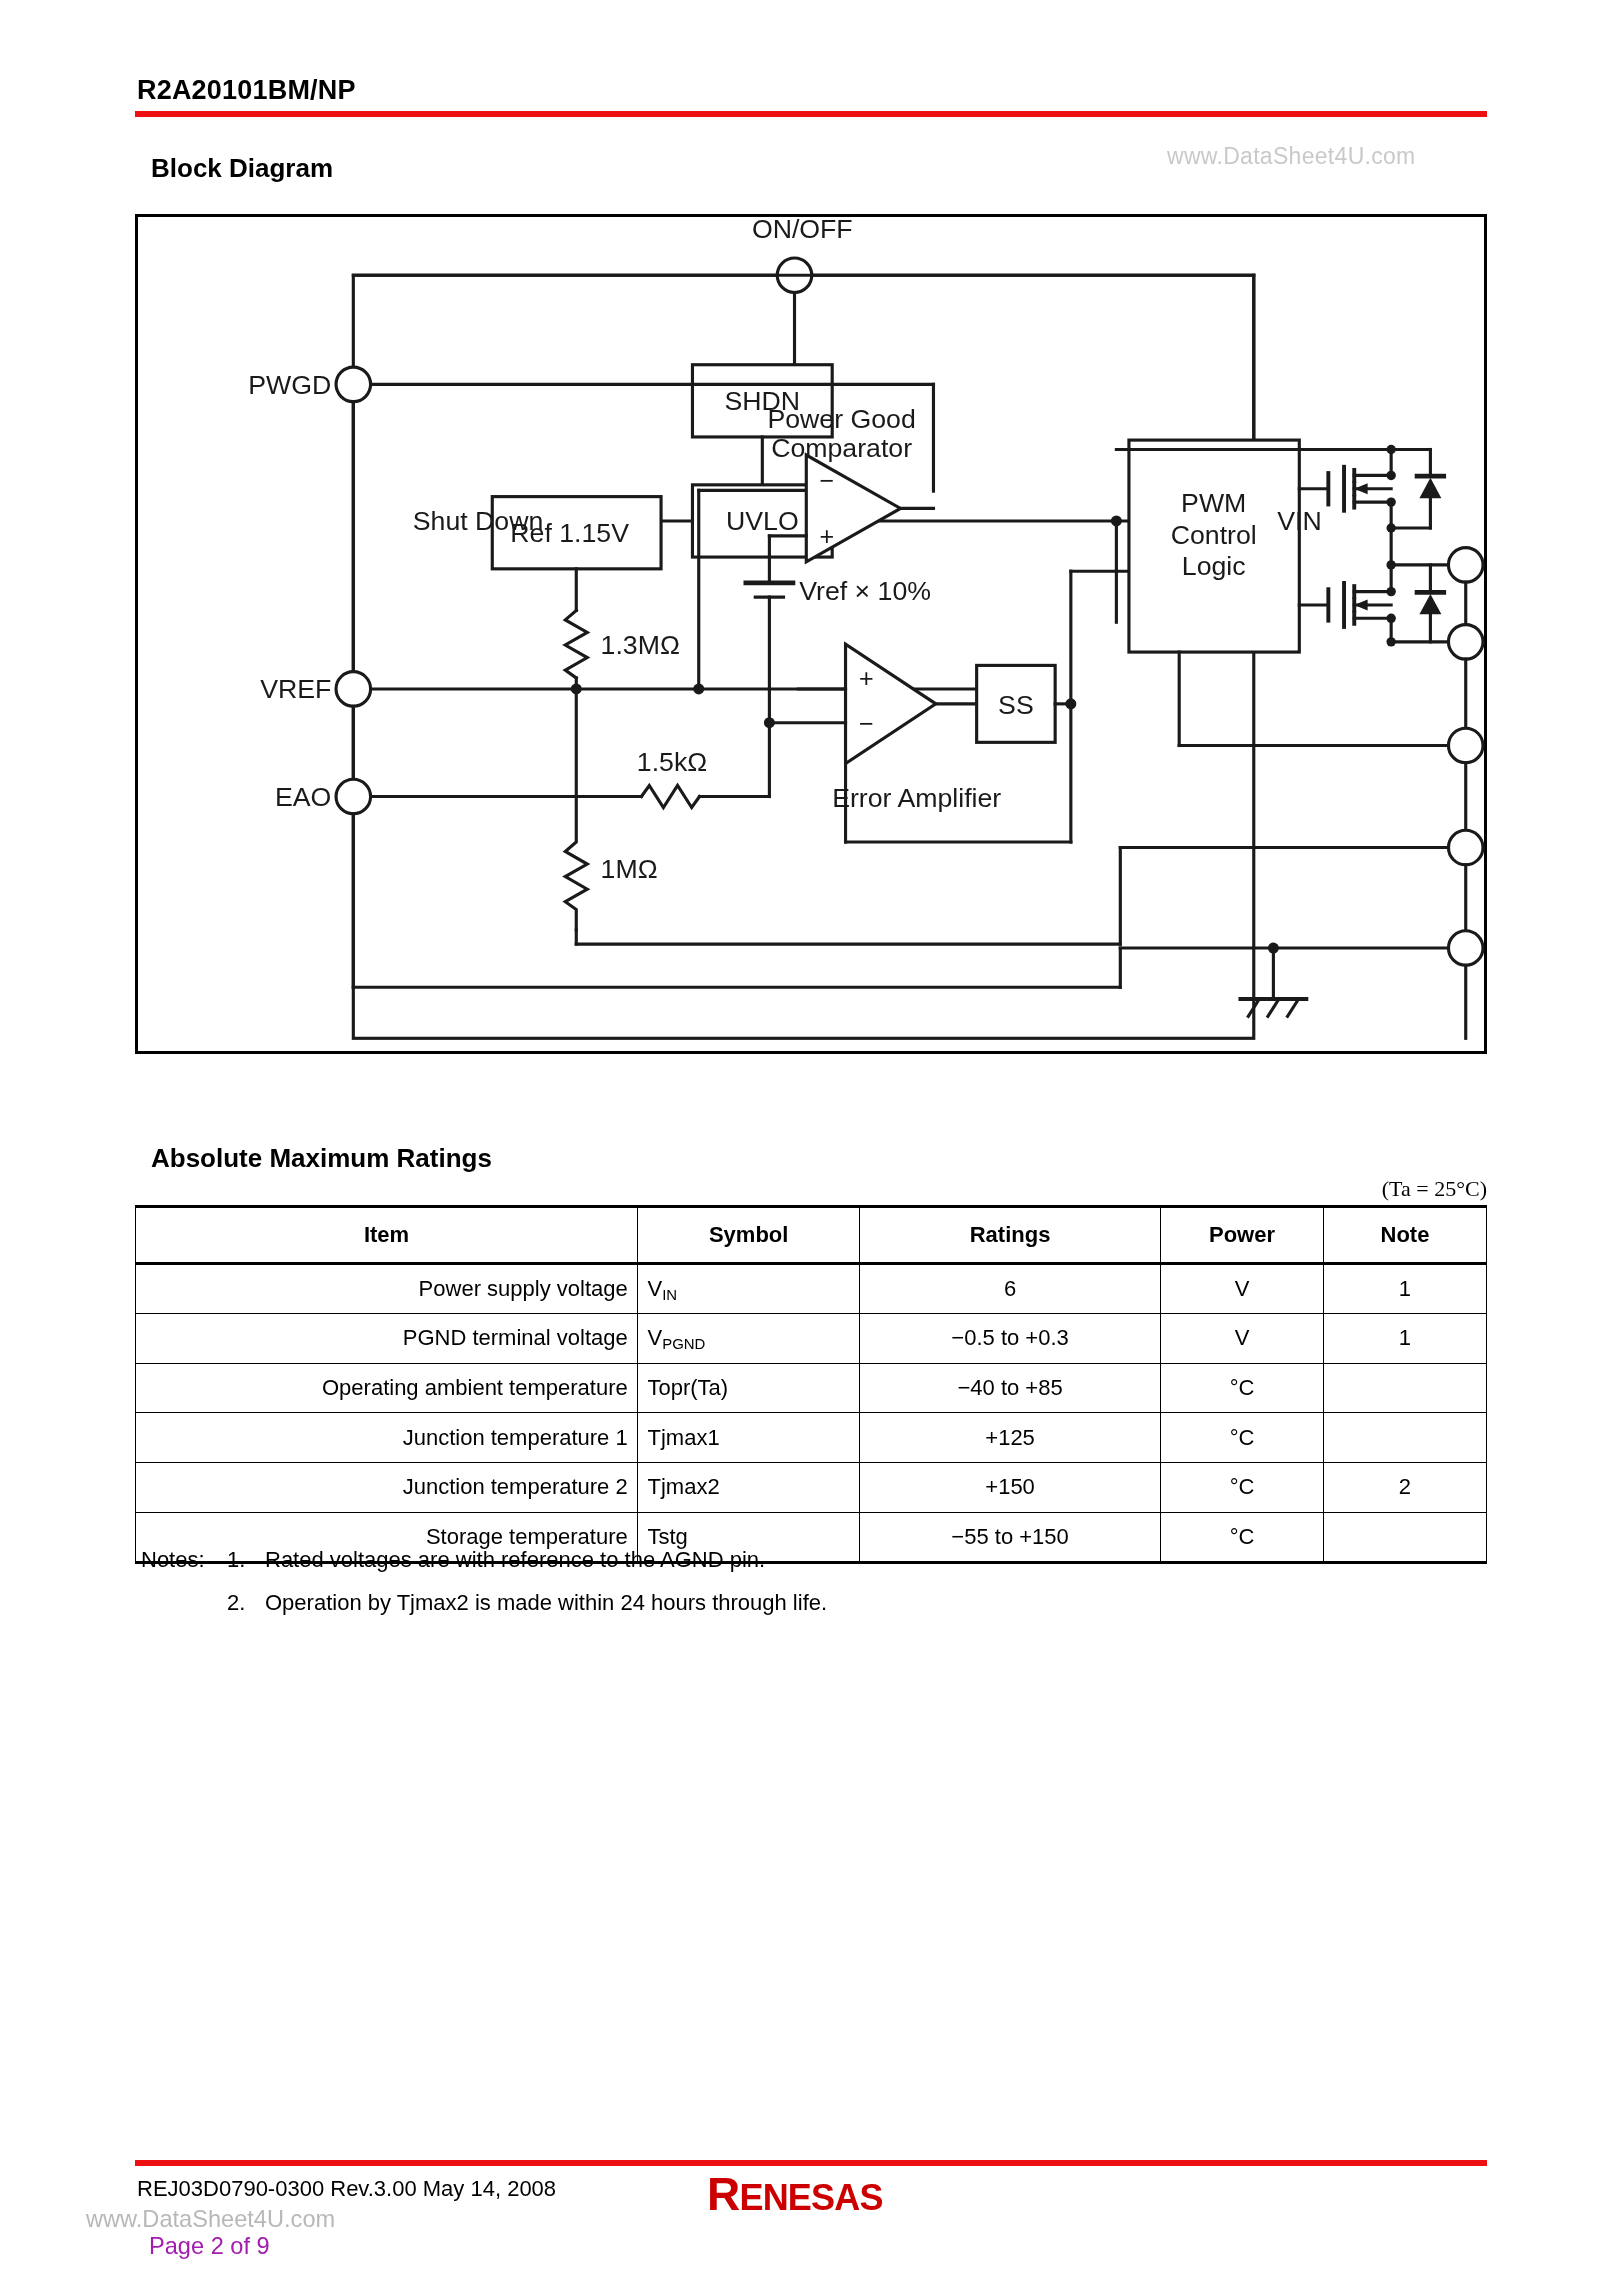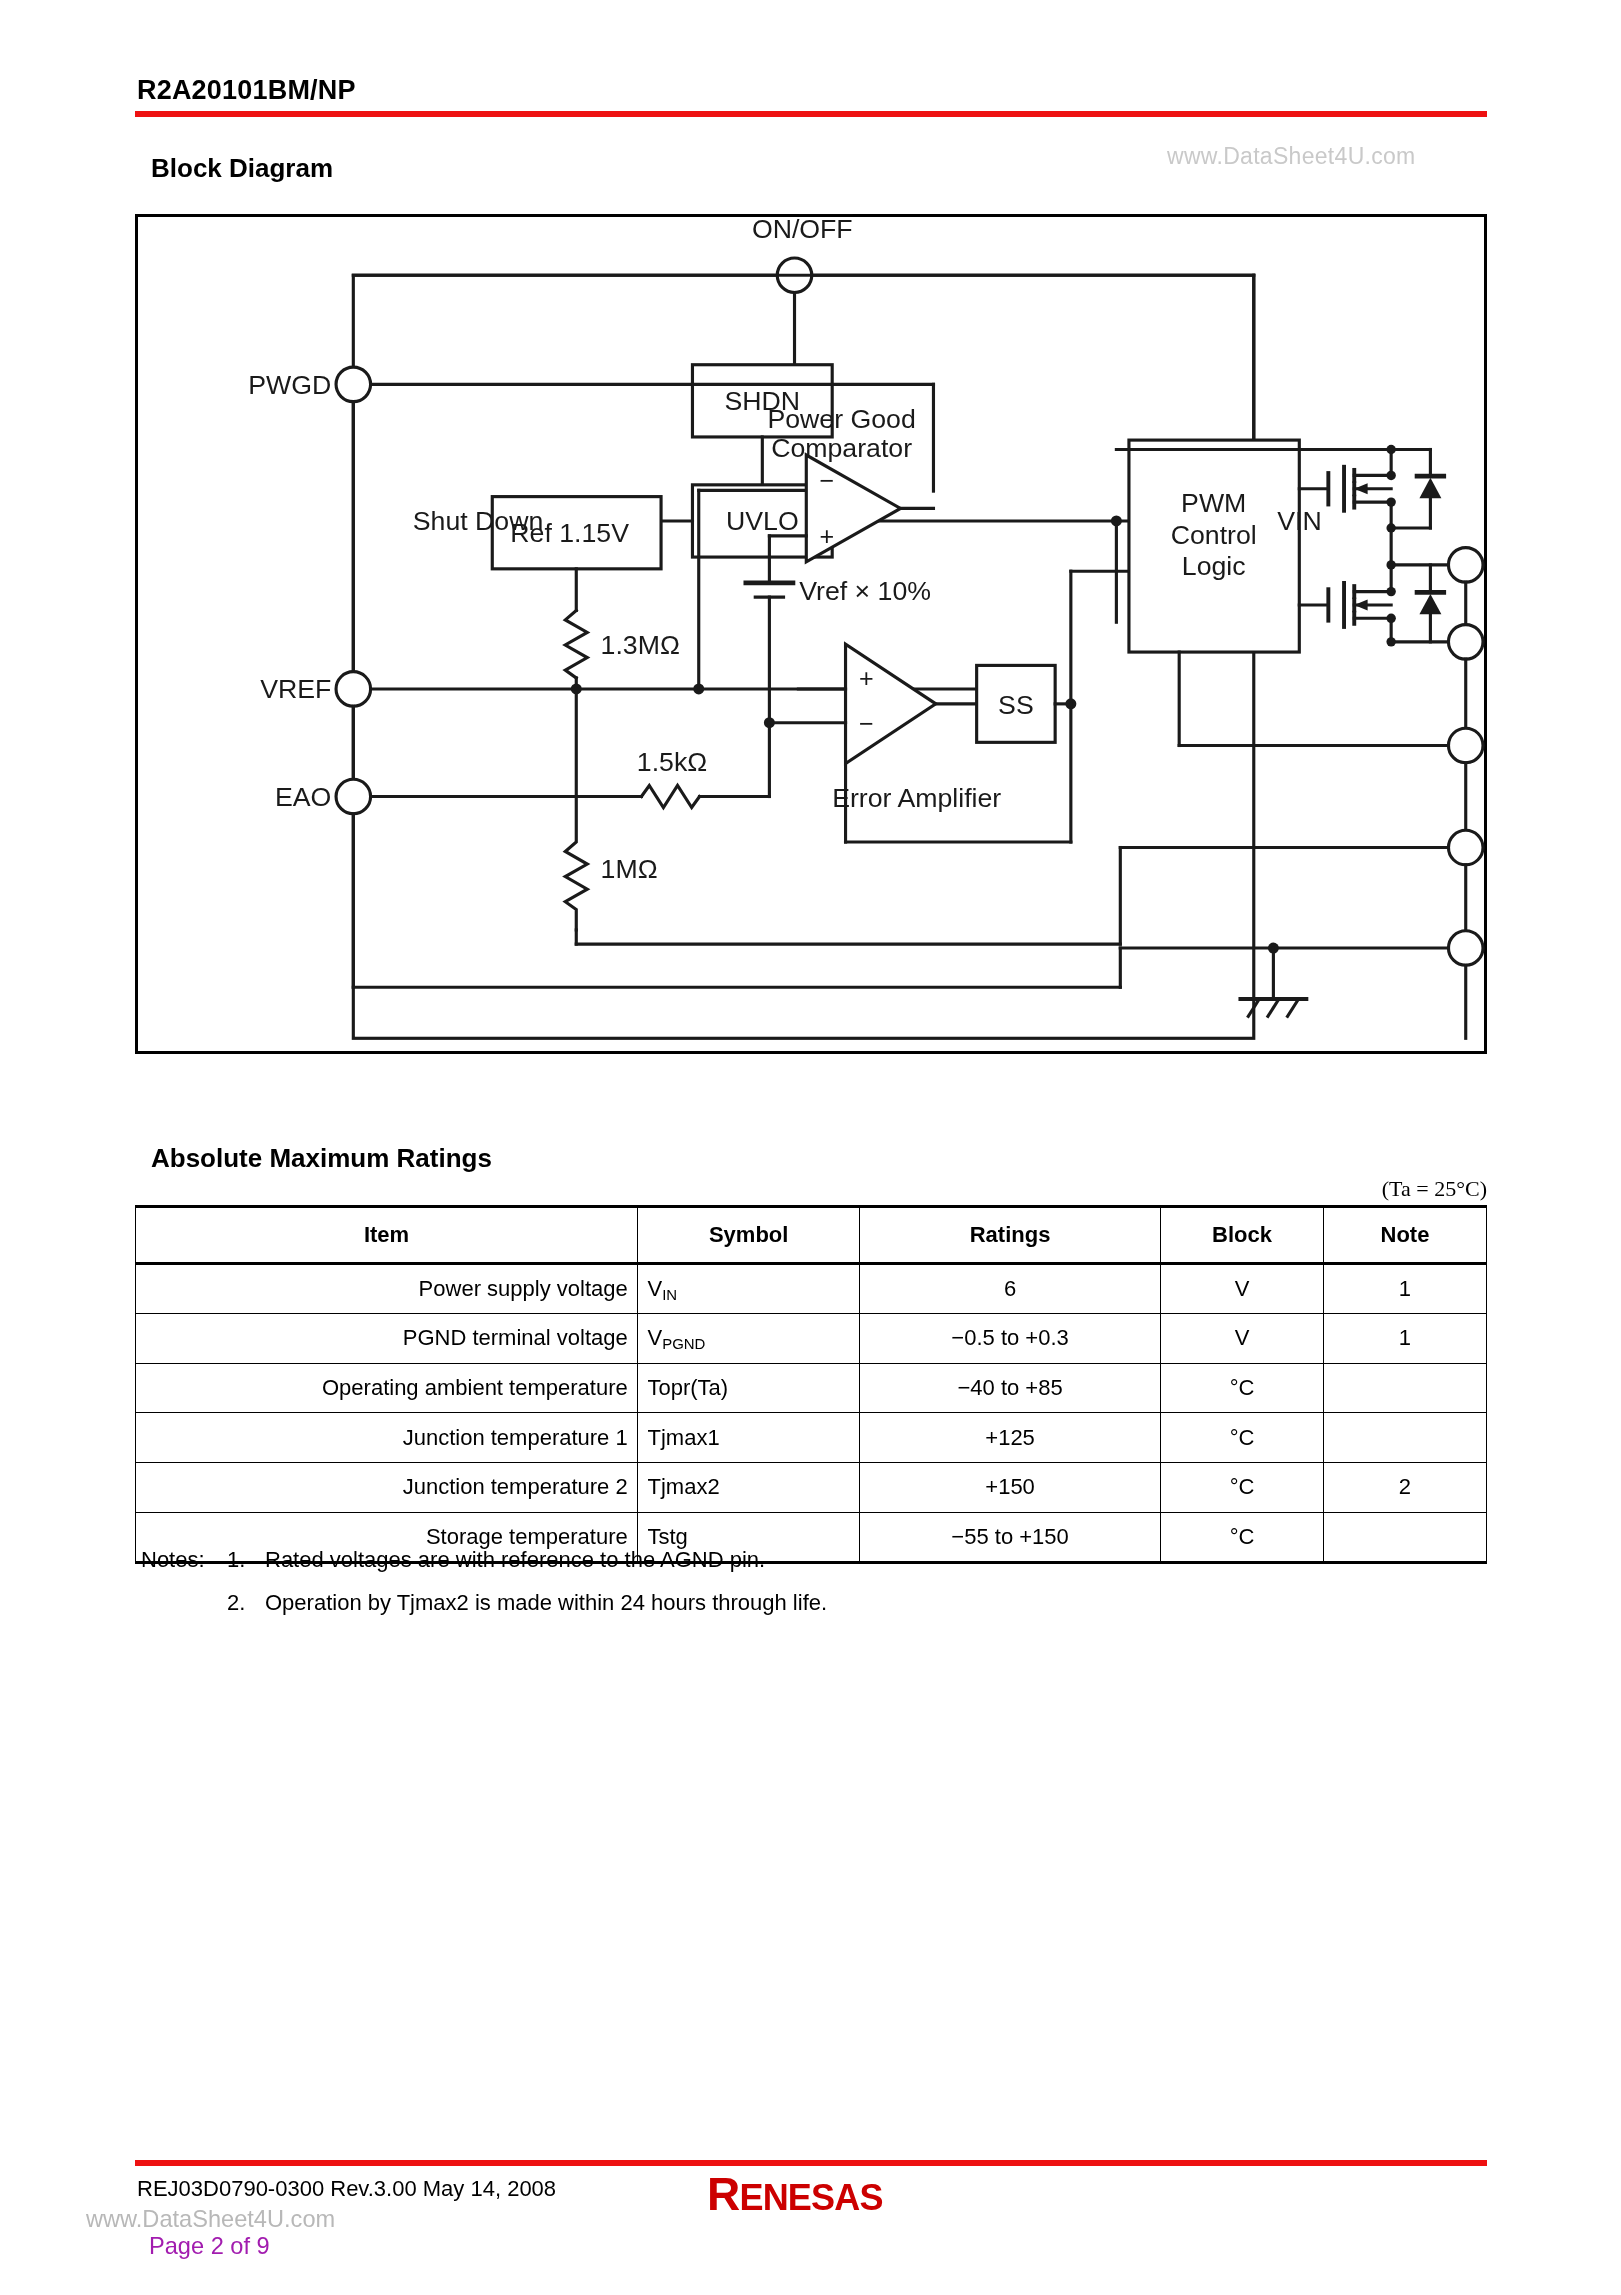--- a/index.html
+++ b/index.html
@@ -312,21 +312,21 @@
         <col class="col-sym">
         <col class="col-rat">
         <col class="col-unit">
         <col class="col-note">
     </colgroup>
     <thead>
       <tr>
         <th>Item</th>
         <th>Symbol</th>
         <th>Ratings</th>
-        <th>Block</th>
+        <th>Power</th>
         <th>Note</th>
       </tr>
     </thead>
     <tbody id="amr-body">
         <tr>
           <td class="item">Power supply voltage</td>
           <td class="sym">V<sub>IN</sub></td>
           <td class="rat">6</td>
           <td class="unit">V</td>
           <td class="note">1</td>

